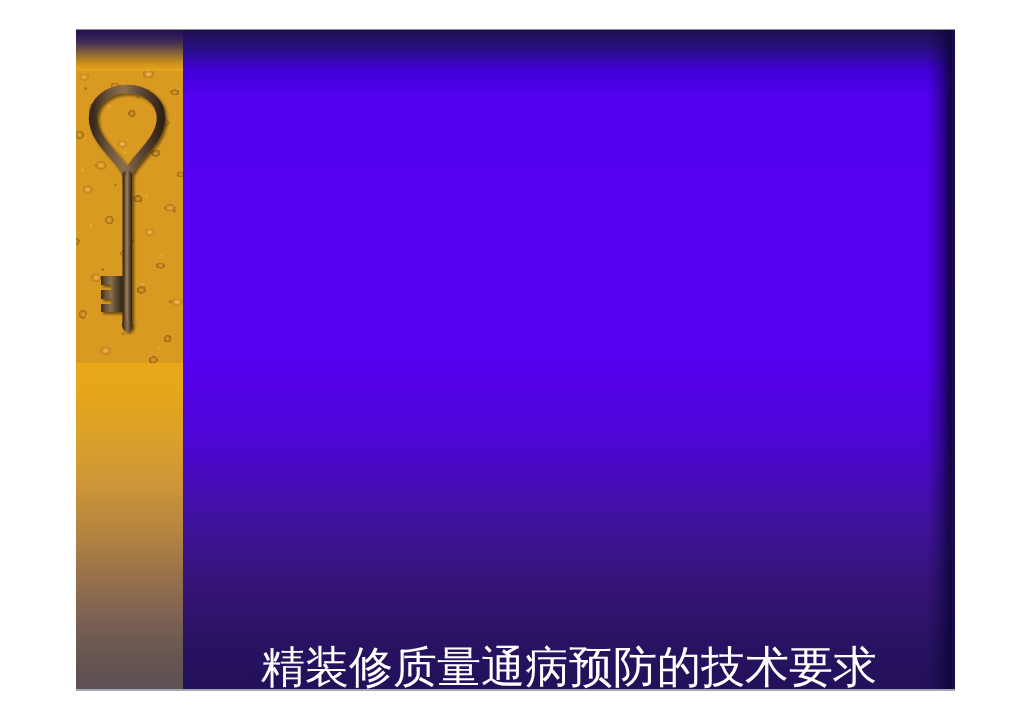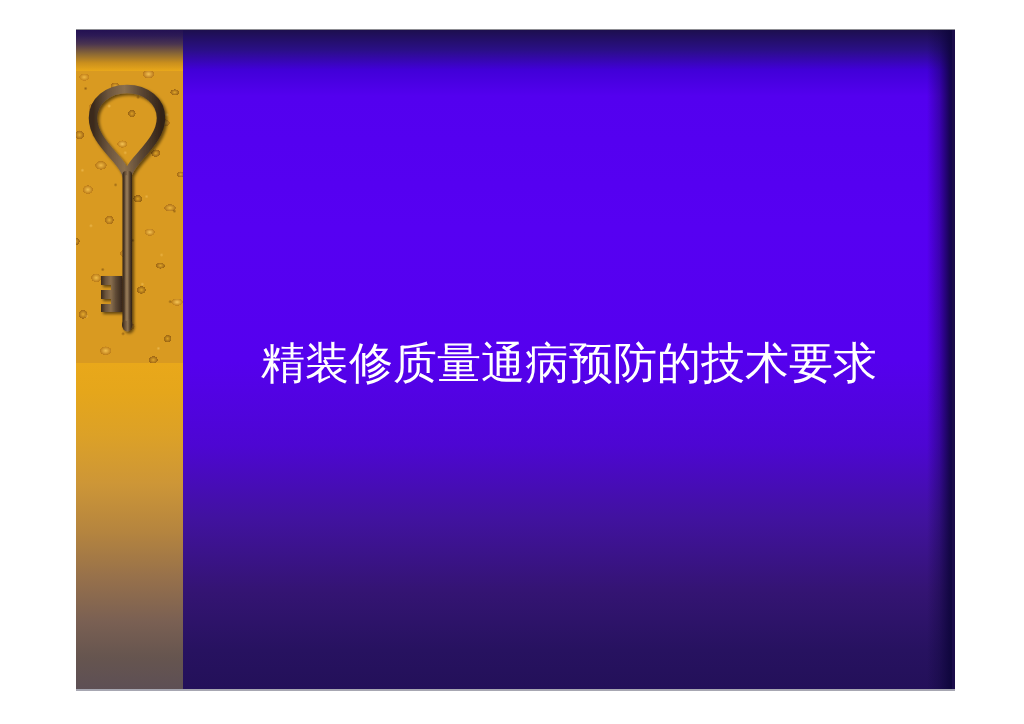--- a/index.html
+++ b/index.html
@@ -225,21 +225,21 @@
   }
 
   
   #title-block {
     position: absolute;
     left: 107px;
     top: 0;
     width: 772px;
     height: 660px;
     display: flex;
-    align-items: center;
+    align-items: flex-end;
     justify-content: center;
     pointer-events: none;
   }
   #slide-title {
     position: relative;
     top: 3px;
     color: #ffffff;
     font-family: "DejaVu Sans", "Liberation Sans", sans-serif;
     font-size: 44px;
     font-weight: 400;

